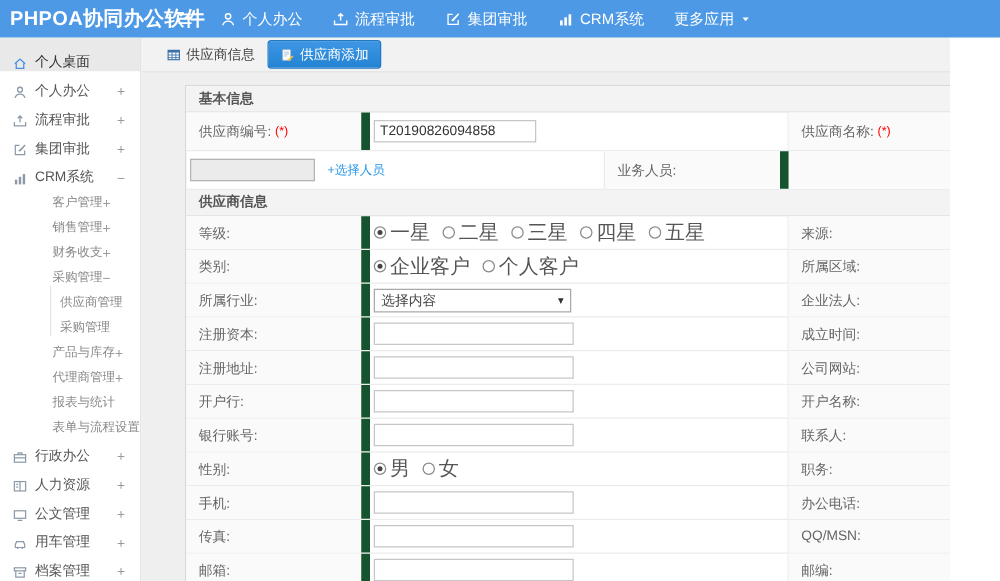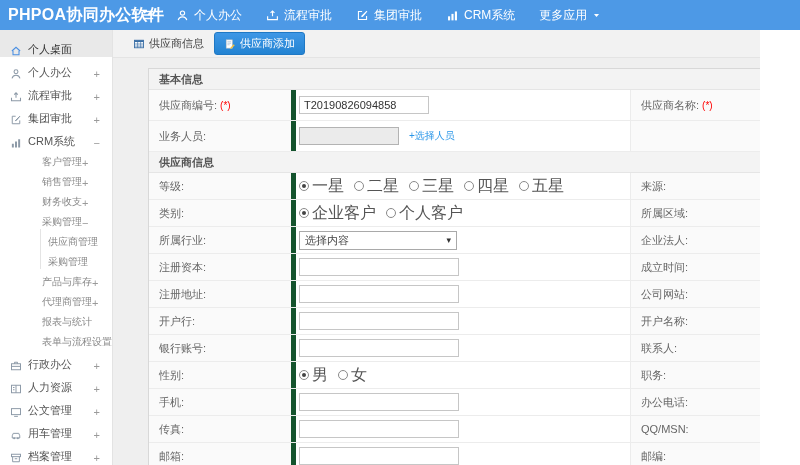--- a/index.html
+++ b/index.html
@@ -33,21 +33,21 @@
   .tab{display:flex;align-items:center;gap:4px;font-size:11px;color:#444;cursor:pointer;white-space:nowrap;}
   .tab .ic svg{width:12px;height:12px;display:block;}
   .tab.active{background:linear-gradient(#3e97e6,#2383d2);border:1px solid #1f78c4;color:#fff;border-radius:3px;padding:3px 9px;}
   
   .panel{position:absolute;top:38px;left:35px;width:770px;background:#fff;border:1px solid #d8d8d8;}
   .sec-h{height:20px;line-height:20px;background:#f3f3f3;border-bottom:1px solid #e5e5e5;padding-left:10px;font-size:11px;font-weight:bold;color:#555;}
   .frow{display:flex;border-bottom:1px solid #ececec;}
   .sec-basic .frow{height:30px;}
   .sec-info .frow{height:26px;}
   .cell{box-sizing:border-box;display:flex;align-items:center;white-space:nowrap;overflow:hidden;}
-  .lc1{width:147px;background:#fafafa;border-right:5px solid #14532d;padding-left:10px;}
+  .lc1{width:147px;background:#fafafa;border-right:7px solid #14532d;padding-left:10px;}
   .vc1{width:335px;border-right:1px solid #ececec;padding-left:3px;}
   .lc2{width:132px;background:#fafafa;border-right:1px solid #ececec;padding-left:10px;}
   .vc2{flex:1;padding-left:3px;}
   .flabel{font-size:11px;color:#666;}
   .req{color:#f00;font-size:10px;margin-left:3px;}
   .ti{height:18px;border:1px solid #c6c6c6;font-size:11px;padding:0 4px;font-family:inherit;box-sizing:border-box;background:#fff;color:#333;}
   .ti.ro{background:#ebebeb;border-color:#b3b3b3;}
   .sel{height:19px;border:1px solid #a9a9a9;background:#fff;display:flex;align-items:center;justify-content:space-between;font-size:11px;color:#444;padding:0 5px;box-sizing:border-box;cursor:pointer;}
   .sel .arr{font-size:9px;color:#333;margin-left:4px;}
   .ropt{display:inline-flex;align-items:center;margin-right:10px;font-size:16px;color:#555;cursor:pointer;}
@@ -294,26 +294,26 @@
             </div>
             <div class="cell lc2">
               <span class="flabel">供应商名称:</span>
               <span class="req">(*)</span>
             </div>
             <div class="cell vc2">
               <input class="ti" value="" style="width: 140px;">
             </div>
           </div>
           <div class="frow">
-            <div class="cell lc1">
-              <span class="flabel">业务人员:</span>
-            </div>
             <div class="cell vc1">
               <input class="ti ro" readonly="" value="" style="width: 100px;">
               <a class="lnk">+选择人员</a>
+            </div>
+            <div class="cell lc1">
+              <span class="flabel">业务人员:</span>
             </div>
             <div class="cell lc2"></div>
             <div class="cell vc2"></div>
           </div>
         </div>
         <div class="sec sec-info">
           <div class="sec-h">供应商信息</div>
           <div class="frow">
             <div class="cell lc1">
               <span class="flabel">等级:</span>

